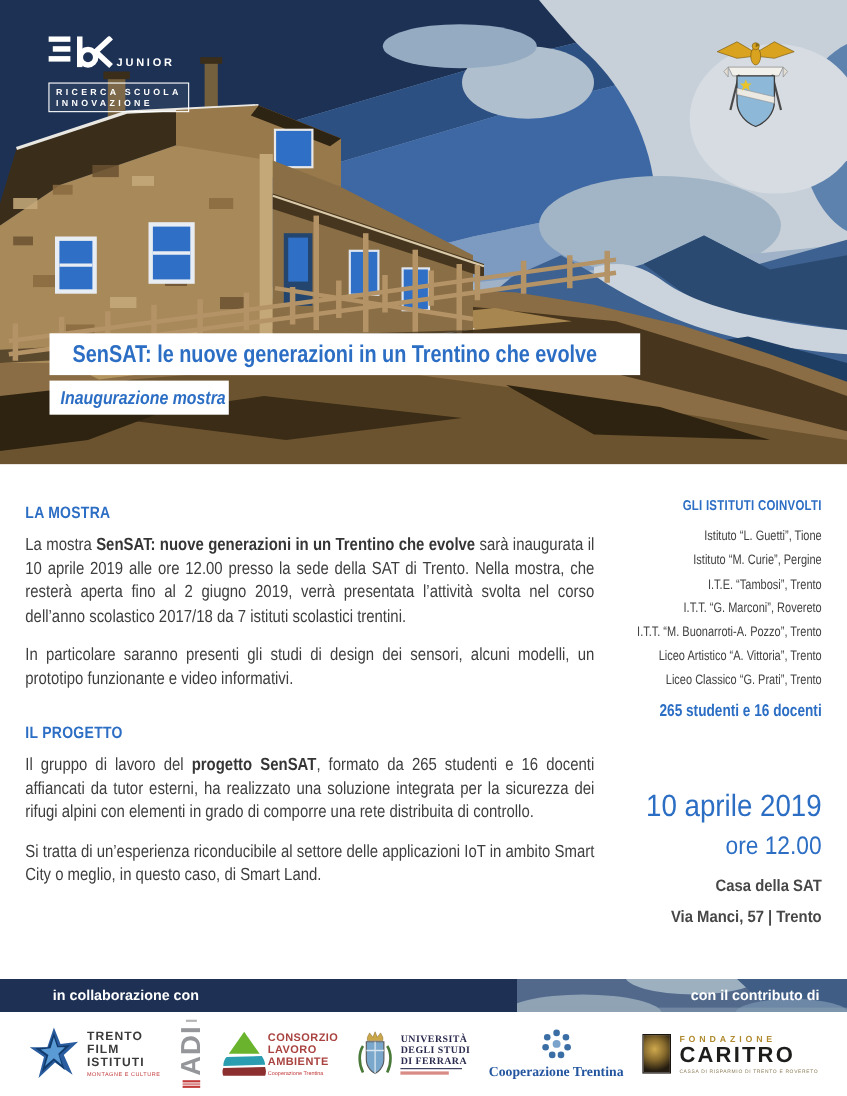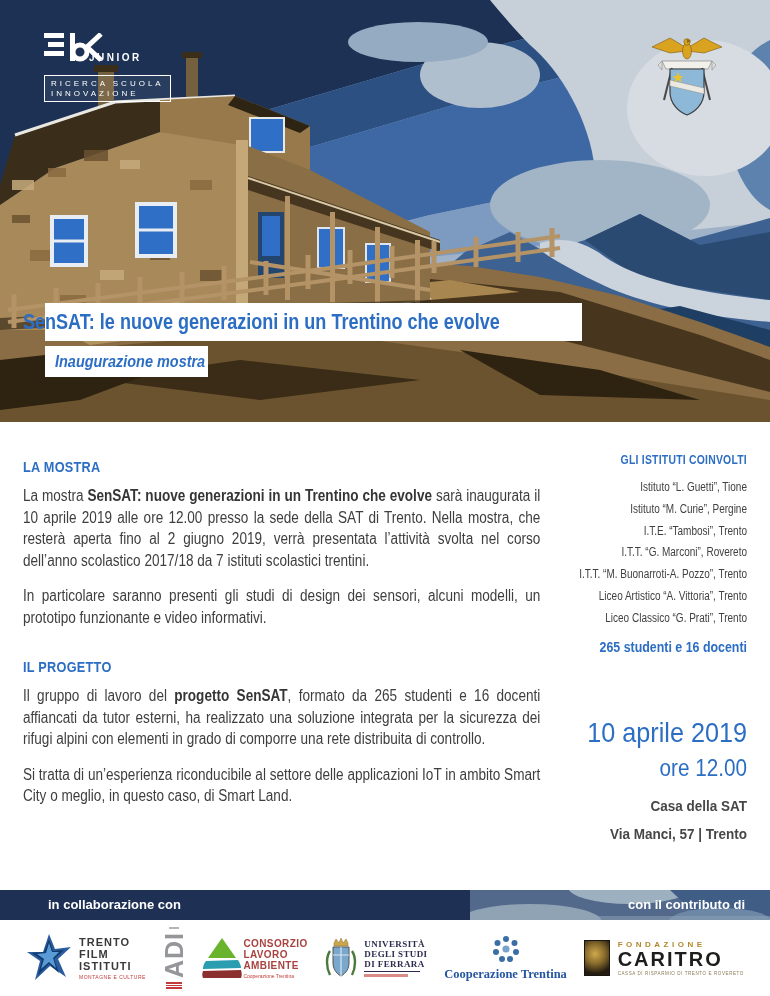--- a/index.html
+++ b/index.html
@@ -7,27 +7,27 @@
   body { font-family:"Liberation Sans", sans-serif; }
 
   .poster { position:relative; width:770px; height:996px; background:#ffffff; overflow:hidden; }
 
   
   .hero { position:absolute; left:0; top:0; width:770px; height:422px; overflow:hidden; }
   .hero svg.scene { position:absolute; left:0; top:0; display:block; }
 
   .fbk { position:absolute; left:44px; top:33px; color:#ffffff; width:130px; }
   .fbk-row { position:relative; height:34px; }
-  .fbk-junior { position:absolute; left:45px; top:19px; font-size:10px; font-weight:bold; letter-spacing:2.5px; }
+  .fbk-junior { position:absolute; left:62px; top:19px; font-size:10px; font-weight:bold; letter-spacing:2.5px; }
   .fbk-box { margin-top:8px; border:1px solid #ffffff; padding:3px 6px 2px 6px; display:inline-block; background:rgba(255,255,255,0.06); }
-  .fbk-box div { font-size:8px; font-weight:normal; letter-spacing:3px; line-height:10px; white-space:nowrap; }
+  .fbk-box div { font-size:8px; font-weight:bold; letter-spacing:3px; line-height:10px; white-space:nowrap; }
 
   .sat { position:absolute; left:650px; top:34px; }
 
-  .title-box { position:absolute; left:45px; top:303px; width:537px; height:38px; background:#ffffff; display:flex; align-items:center; padding-left:0;justify-content:center; }
+  .title-box { position:absolute; left:45px; top:303px; width:537px; height:38px; background:#ffffff; display:flex; align-items:center; padding-left:21px; }
   .title-box span { font-size:22px; font-weight:bold; color:#2c6ec4; white-space:nowrap; display:inline-block; transform:scaleX(0.82); transform-origin:0 50%; }
   .subtitle-box { position:absolute; left:45px; top:346px; width:163px; height:31px; background:#ffffff; display:flex; align-items:center; padding-left:10px; }
   .subtitle-box span { font-size:17px; font-weight:bold; font-style:italic; color:#2c6ec4; white-space:nowrap; display:inline-block; transform:scaleX(0.85); transform-origin:0 50%; }
 
   
   .main-col { position:absolute; left:23px; top:422px; width:610px; transform:scaleX(0.848); transform-origin:0 0; }
   .section-heading { margin-top:36px; font-size:15px; font-weight:bold; color:#2c6ec4; letter-spacing:0.3px; }
   .section-heading.second { margin-top:30px; }
   .main-col p { margin-top:10px; font-size:16px; line-height:21.5px; color:#3e3e3e; text-align:justify; }
   .main-col p + p { margin-top:14px; }

